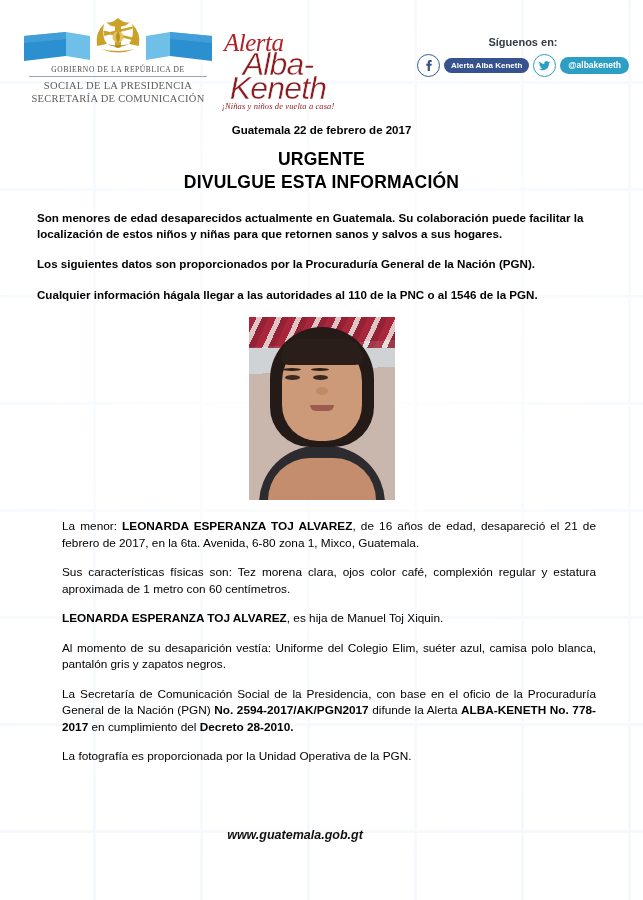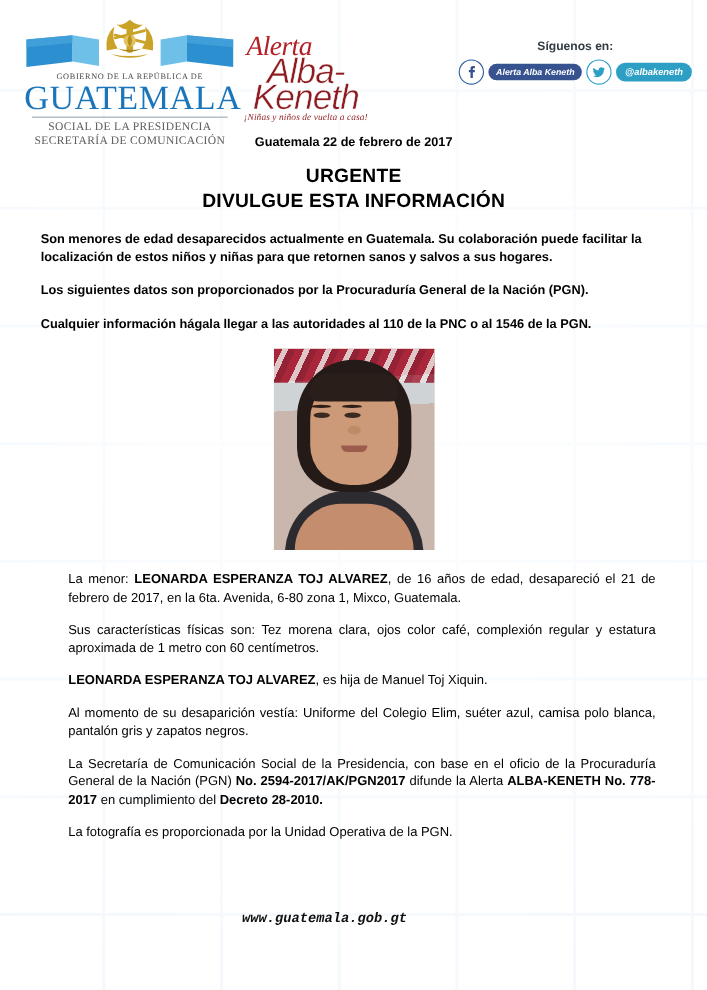--- a/index.html
+++ b/index.html
@@ -167,21 +167,20 @@
   .circ-icon svg { display: block; }
   .pill {
     display: inline-block;
     border-radius: 9px;
     color: #ffffff;
     font-size: 8px;
     font-weight: bold;
     line-height: 9.5px;
     padding: 3px 7px;
     white-space: nowrap;
-    font-style: italic;
   }
   .pill.fb { background: #37538f; }
   .pill.tw { background: #2e9fc4; font-size: 8.5px; padding: 4px 8px; }
 
   
   .date-line {
     text-align: center;
     font-size: 11.5px;
     font-weight: bold;
     color: #000;
@@ -335,21 +334,20 @@
     position: absolute;
     left: 0;
     top: 828px;
     width: 590px;
     text-align: center;
     font-size: 12.5px;
     font-weight: bold;
     font-style: italic;
     color: #111;
     z-index: 4;
-    font-family: Liberation Mono, monospace;
   }
 </style>
 </head>
 <body>
 
 <div id="page">
   <div id="tilewash"></div>
 
   <div class="content-layer">
 
@@ -376,21 +374,20 @@
               <rect x="12" y="18" width="30" height="2.4" rx="1.2" transform="rotate(14 27 19)"></rect>
               <rect x="24" y="6" width="6" height="26" rx="2"></rect>
               <path d="M27 2 Q34 8 39 6 Q33 12 27 10 Q21 12 15 6 Q20 8 27 2 Z"></path>
               <circle cx="27" cy="21" r="5.5" fill="#e2c25c"></circle>
               <path d="M27 15 Q31 21 27 27 Q23 21 27 15 Z" fill="#b8911f"></path>
             </g>
             <path d="M16 28 Q27 34 38 28 Q27 31 16 28 Z" fill="#a8821a"></path>
           </svg>
         </div>
         <div class="gt-gob">GOBIERNO DE LA REPÚBLICA DE</div>
-        <div class="gt-name">GUATEMALA</div>
         <div class="gt-rule"></div>
         <div class="gt-sub">SOCIAL DE LA PRESIDENCIA</div>
         <div class="gt-sub">SECRETARÍA DE COMUNICACIÓN</div>
       </div>
 
       <div class="ak-logo">
         <div class="ak-alerta">Alerta</div>
         <div class="ak-main">Alba-Keneth</div>
         <div class="ak-tag">¡Niñas y niños de vuelta a casa!</div>
       </div>

